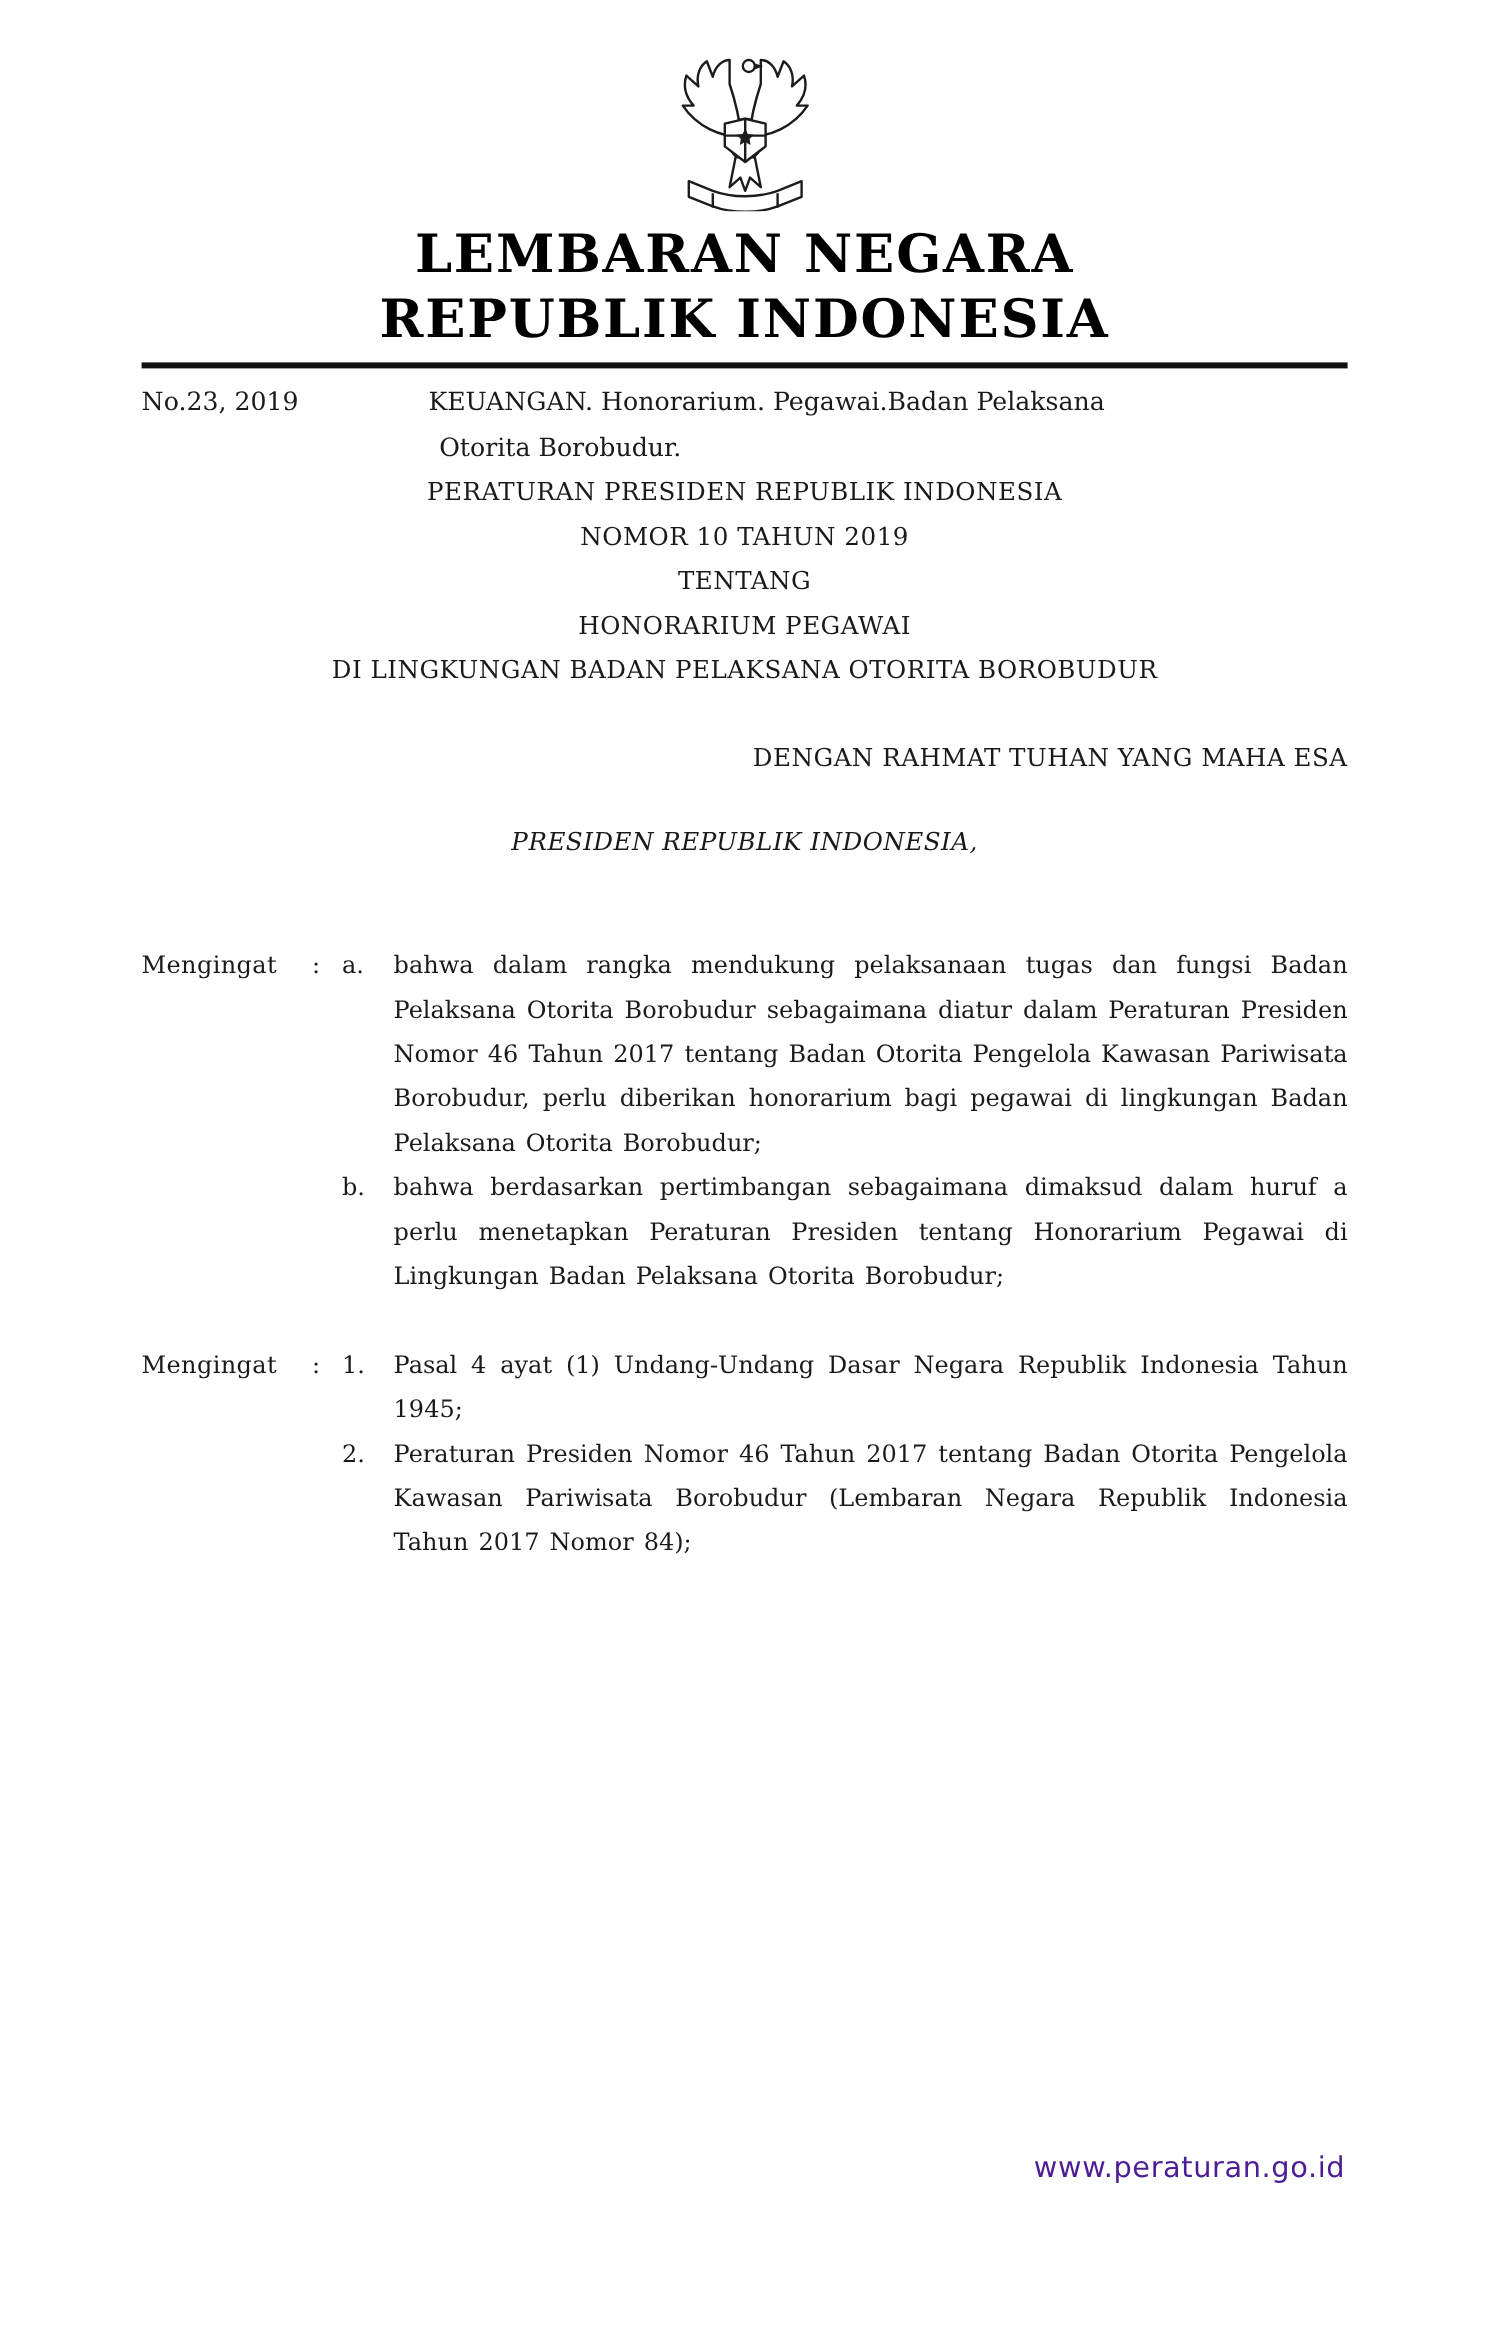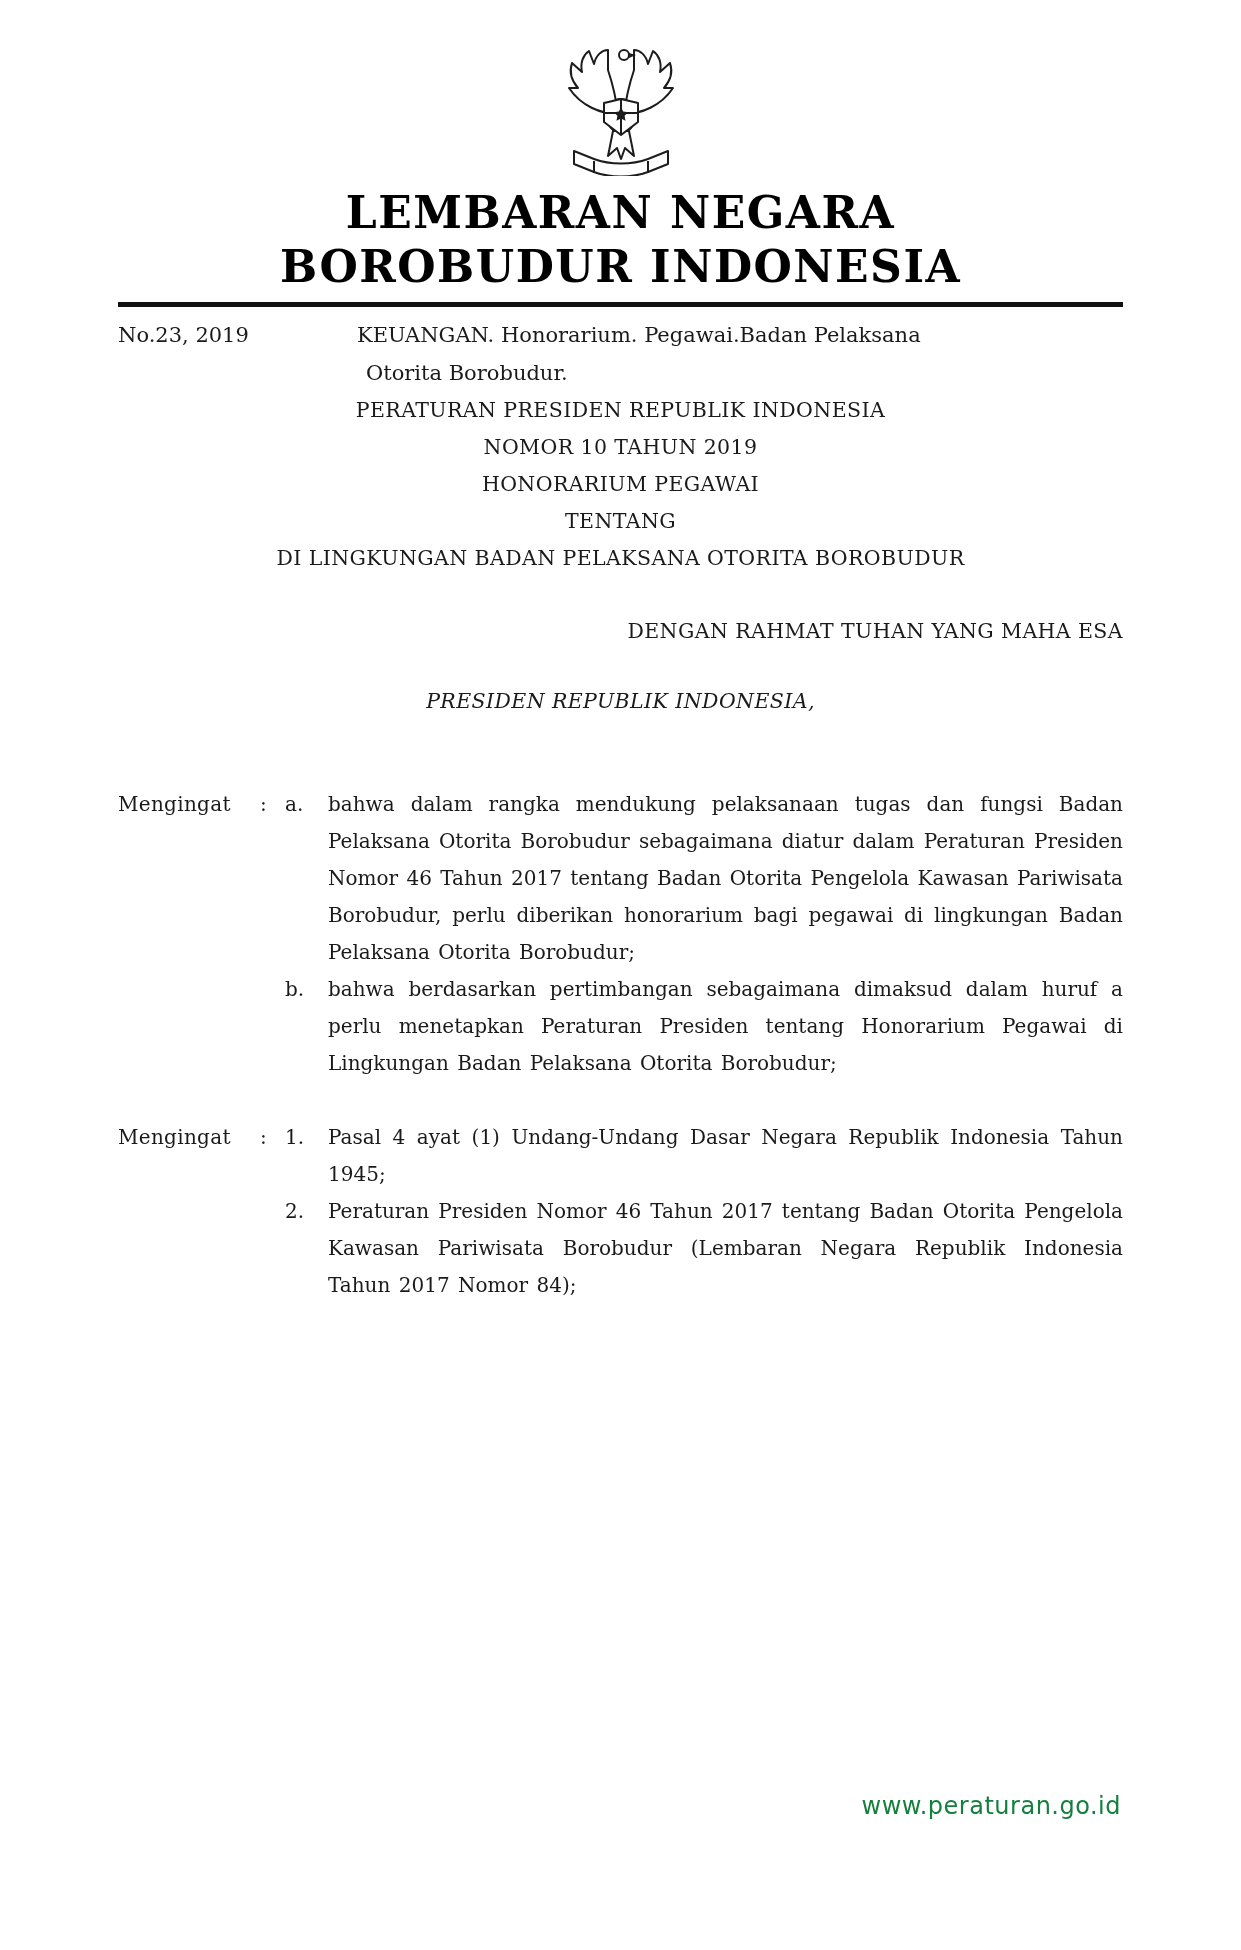--- a/index.html
+++ b/index.html
@@ -94,21 +94,21 @@
     word-spacing:2px;
   }
 
   
   .watermark{
     position:absolute;
     top:1792px;
     right:120px;
     font-family:"DejaVu Sans","Liberation Sans",sans-serif;
     font-size:24px;
-    color:#15803d;
+    color:#4c1d95;
     letter-spacing:0.5px;
   }
 </style>
 </head>
 <body>
 
 <div class="page">
   <div class="content">
 
     <svg class="emblem" viewBox="0 0 120 132" aria-hidden="true">
@@ -132,37 +132,37 @@
         <path d="M13 107 L33 115 C49 121 71 121 87 115 L107 107 L107 120 L87 128 C71 134 49 134 33 128 L13 120 Z"></path>
         <line x1="33" y1="117" x2="33" y2="129"></line>
         <line x1="87" y1="117" x2="87" y2="129"></line>
       </g>
 
       <path d="M60 63 l2.2 4.6 5 .7 -3.6 3.5 .9 5 -4.5 -2.4 -4.5 2.4 .9 -5 -3.6 -3.5 5 -.7 Z" fill="#1c1c1c"></path>
     </svg>
 
     <h1 class="masthead">
       <div>LEMBARAN NEGARA</div>
-      <div>BOROBUDUR INDONESIA</div>
+      <div>REPUBLIK INDONESIA</div>
     </h1>
     <div class="header-rule"></div>
 
     <div class="meta-row">
       <div class="doc-number">No.23, 2019</div>
       <div class="subject">
         <div class="line1">KEUANGAN. Honorarium. Pegawai.Badan Pelaksana</div>
         <div class="line2">Otorita Borobudur.</div>
       </div>
     </div>
 
     <div class="title-block">
       <div>PERATURAN PRESIDEN REPUBLIK INDONESIA</div>
       <div>NOMOR 10 TAHUN 2019</div>
+      <div>TENTANG</div>
       <div>HONORARIUM PEGAWAI</div>
-      <div>TENTANG</div>
       <div>DI LINGKUNGAN BADAN PELAKSANA OTORITA BOROBUDUR</div>
     </div>
 
     <div class="invocation">DENGAN RAHMAT TUHAN YANG MAHA ESA</div>
     <div class="authority">PRESIDEN REPUBLIK INDONESIA,</div>
 
     <section class="clause first">
       <div class="clause-label">Mengingat</div>
       <div class="clause-colon">:</div>
       <div class="clause-items">

